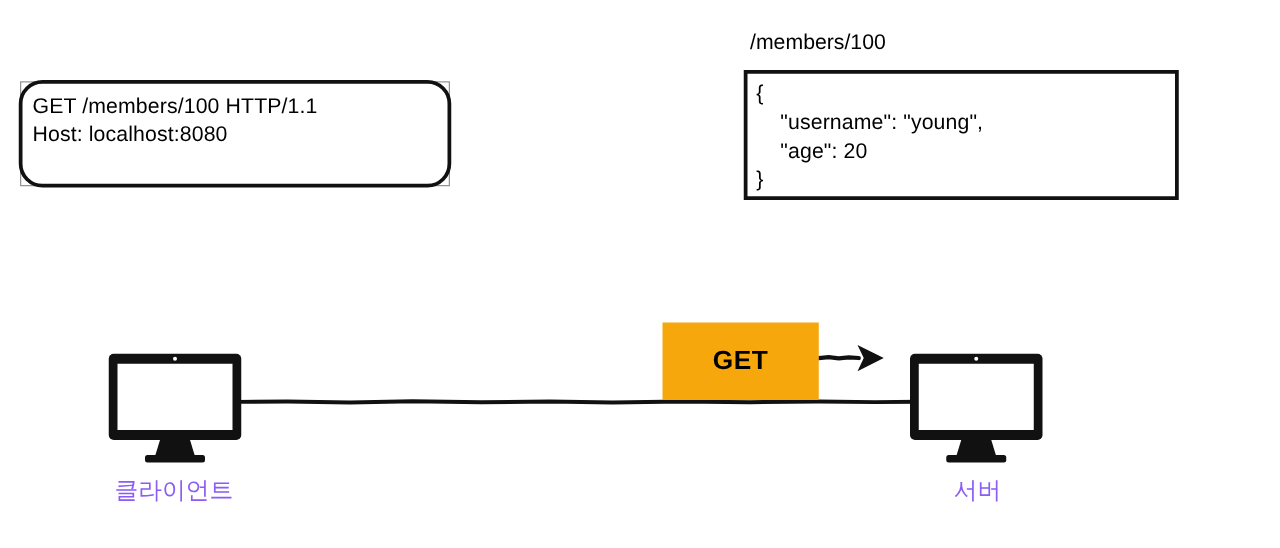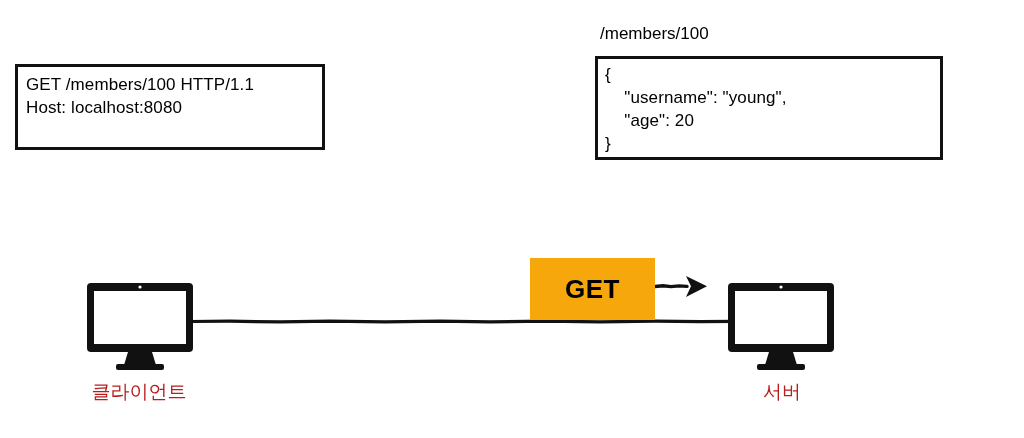--- a/index.html
+++ b/index.html
@@ -40,22 +40,23 @@
     line-height: 23px;
     color: #000000;
     white-space: pre;
     letter-spacing: 0.1px;
   }
 
   
   #request-box {
     left: 15px;
     top: 64px;
-    width: 310px;
+    width: 346px;
     height: 86px;
+    border-radius: 19px;
   }
   #request-box-text {
     left: 8px;
     top: 6px;
   }
 
   
   #response-title {
     position: absolute;
     left: 600px;
@@ -90,21 +91,21 @@
     position: absolute;
     left: 530px;
     top: 258px;
     width: 125px;
     height: 62px;
     display: flex;
     align-items: center;
     justify-content: center;
   }
   #get-badge-label {
-    font-size: 26px;
+    font-size: 21px;
     font-weight: bold;
     color: #000000;
     letter-spacing: 0.5px;
   }
 
   
   #request-arrow {
     position: absolute;
     left: 655px;
     top: 270px;
@@ -117,21 +118,21 @@
     position: absolute;
     width: 110px;
     height: 90px;
   }
   #client-computer { left: 85px; top: 281px; }
   #server-computer { left: 726px; top: 281px; }
 
   .node-label {
     position: absolute;
     font-size: 19px;
-    color: #b91c1c;
+    color: #8b5cf6;
     text-align: center;
     width: 200px;
     white-space: pre;
   }
   #client-label { left: 39px; top: 379px; }
   #server-label { left: 682px; top: 379px; }
 </style>
 </head>
 <body>
 

